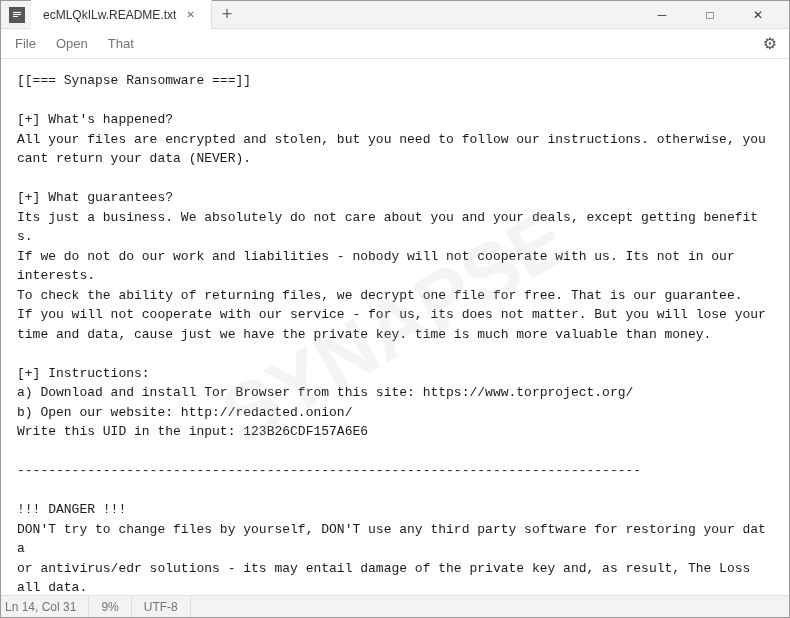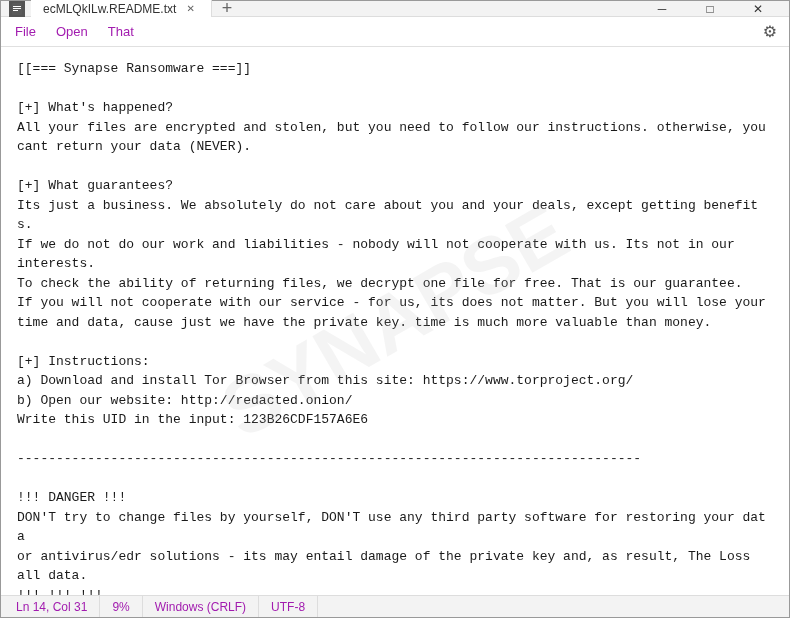--- a/index.html
+++ b/index.html
@@ -19,21 +19,21 @@
     .window {
       width: 790px;
       height: 618px;
       background: #ffffff;
       border: 1px solid #999;
       display: flex;
       flex-direction: column;
     }
 
     .title-bar {
-      height: 16px;
+      height: 28px;
       background: #f3f3f3;
       display: flex;
       align-items: center;
       padding: 0 8px;
       border-bottom: 1px solid #ddd;
       user-select: none;
     }
 
     .title-bar-icon {
       width: 16px;
@@ -105,21 +105,21 @@
       display: flex;
       align-items: center;
       padding: 0 4px;
       border-bottom: 1px solid #e0e0e0;
       background: #ffffff;
     }
 
     .menu-item {
       padding: 4px 10px;
       font-size: 13px;
-      color: #a21caf;
+      color: #737373;
       cursor: pointer;
       border-radius: 3px;
     }
 
     .menu-bar-right {
       margin-left: auto;
       padding-right: 8px;
     }
 
     .settings-icon {
@@ -157,23 +157,23 @@
       user-select: none;
       white-space: nowrap;
     }
 
     .status-bar {
       height: 22px;
       background: #f3f3f3;
       border-top: 1px solid #ddd;
       display: flex;
       align-items: center;
-      padding: 0 15px;
+      padding: 0 4px;
       font-size: 12px;
-      color: #a21caf;
+      color: #737373;
       gap: 0;
       text-align: right;
     }
 
     .status-item {
       padding: 0 12px;
       border-right: 1px solid #ddd;
       height: 100%;
       display: flex;
       align-items: center;
@@ -249,16 +249,15 @@
 all data.
 !!! !!! !!!
 ONE MORE TIME: Its in your interests to get your files back. From our side, we (the best
 specialists) make everything for restoring, but please should not interfere.
 !!! !!! !!!</pre>
   </div>
 
   <div class="status-bar">
     <div class="status-item">Ln 14, Col 31</div>
     <div class="status-item">9%</div>
-    <div class="status-item">Windows (CRLF)</div>
     <div class="status-item">UTF-8</div>
   </div>
 </div>
 
 </body></html>

